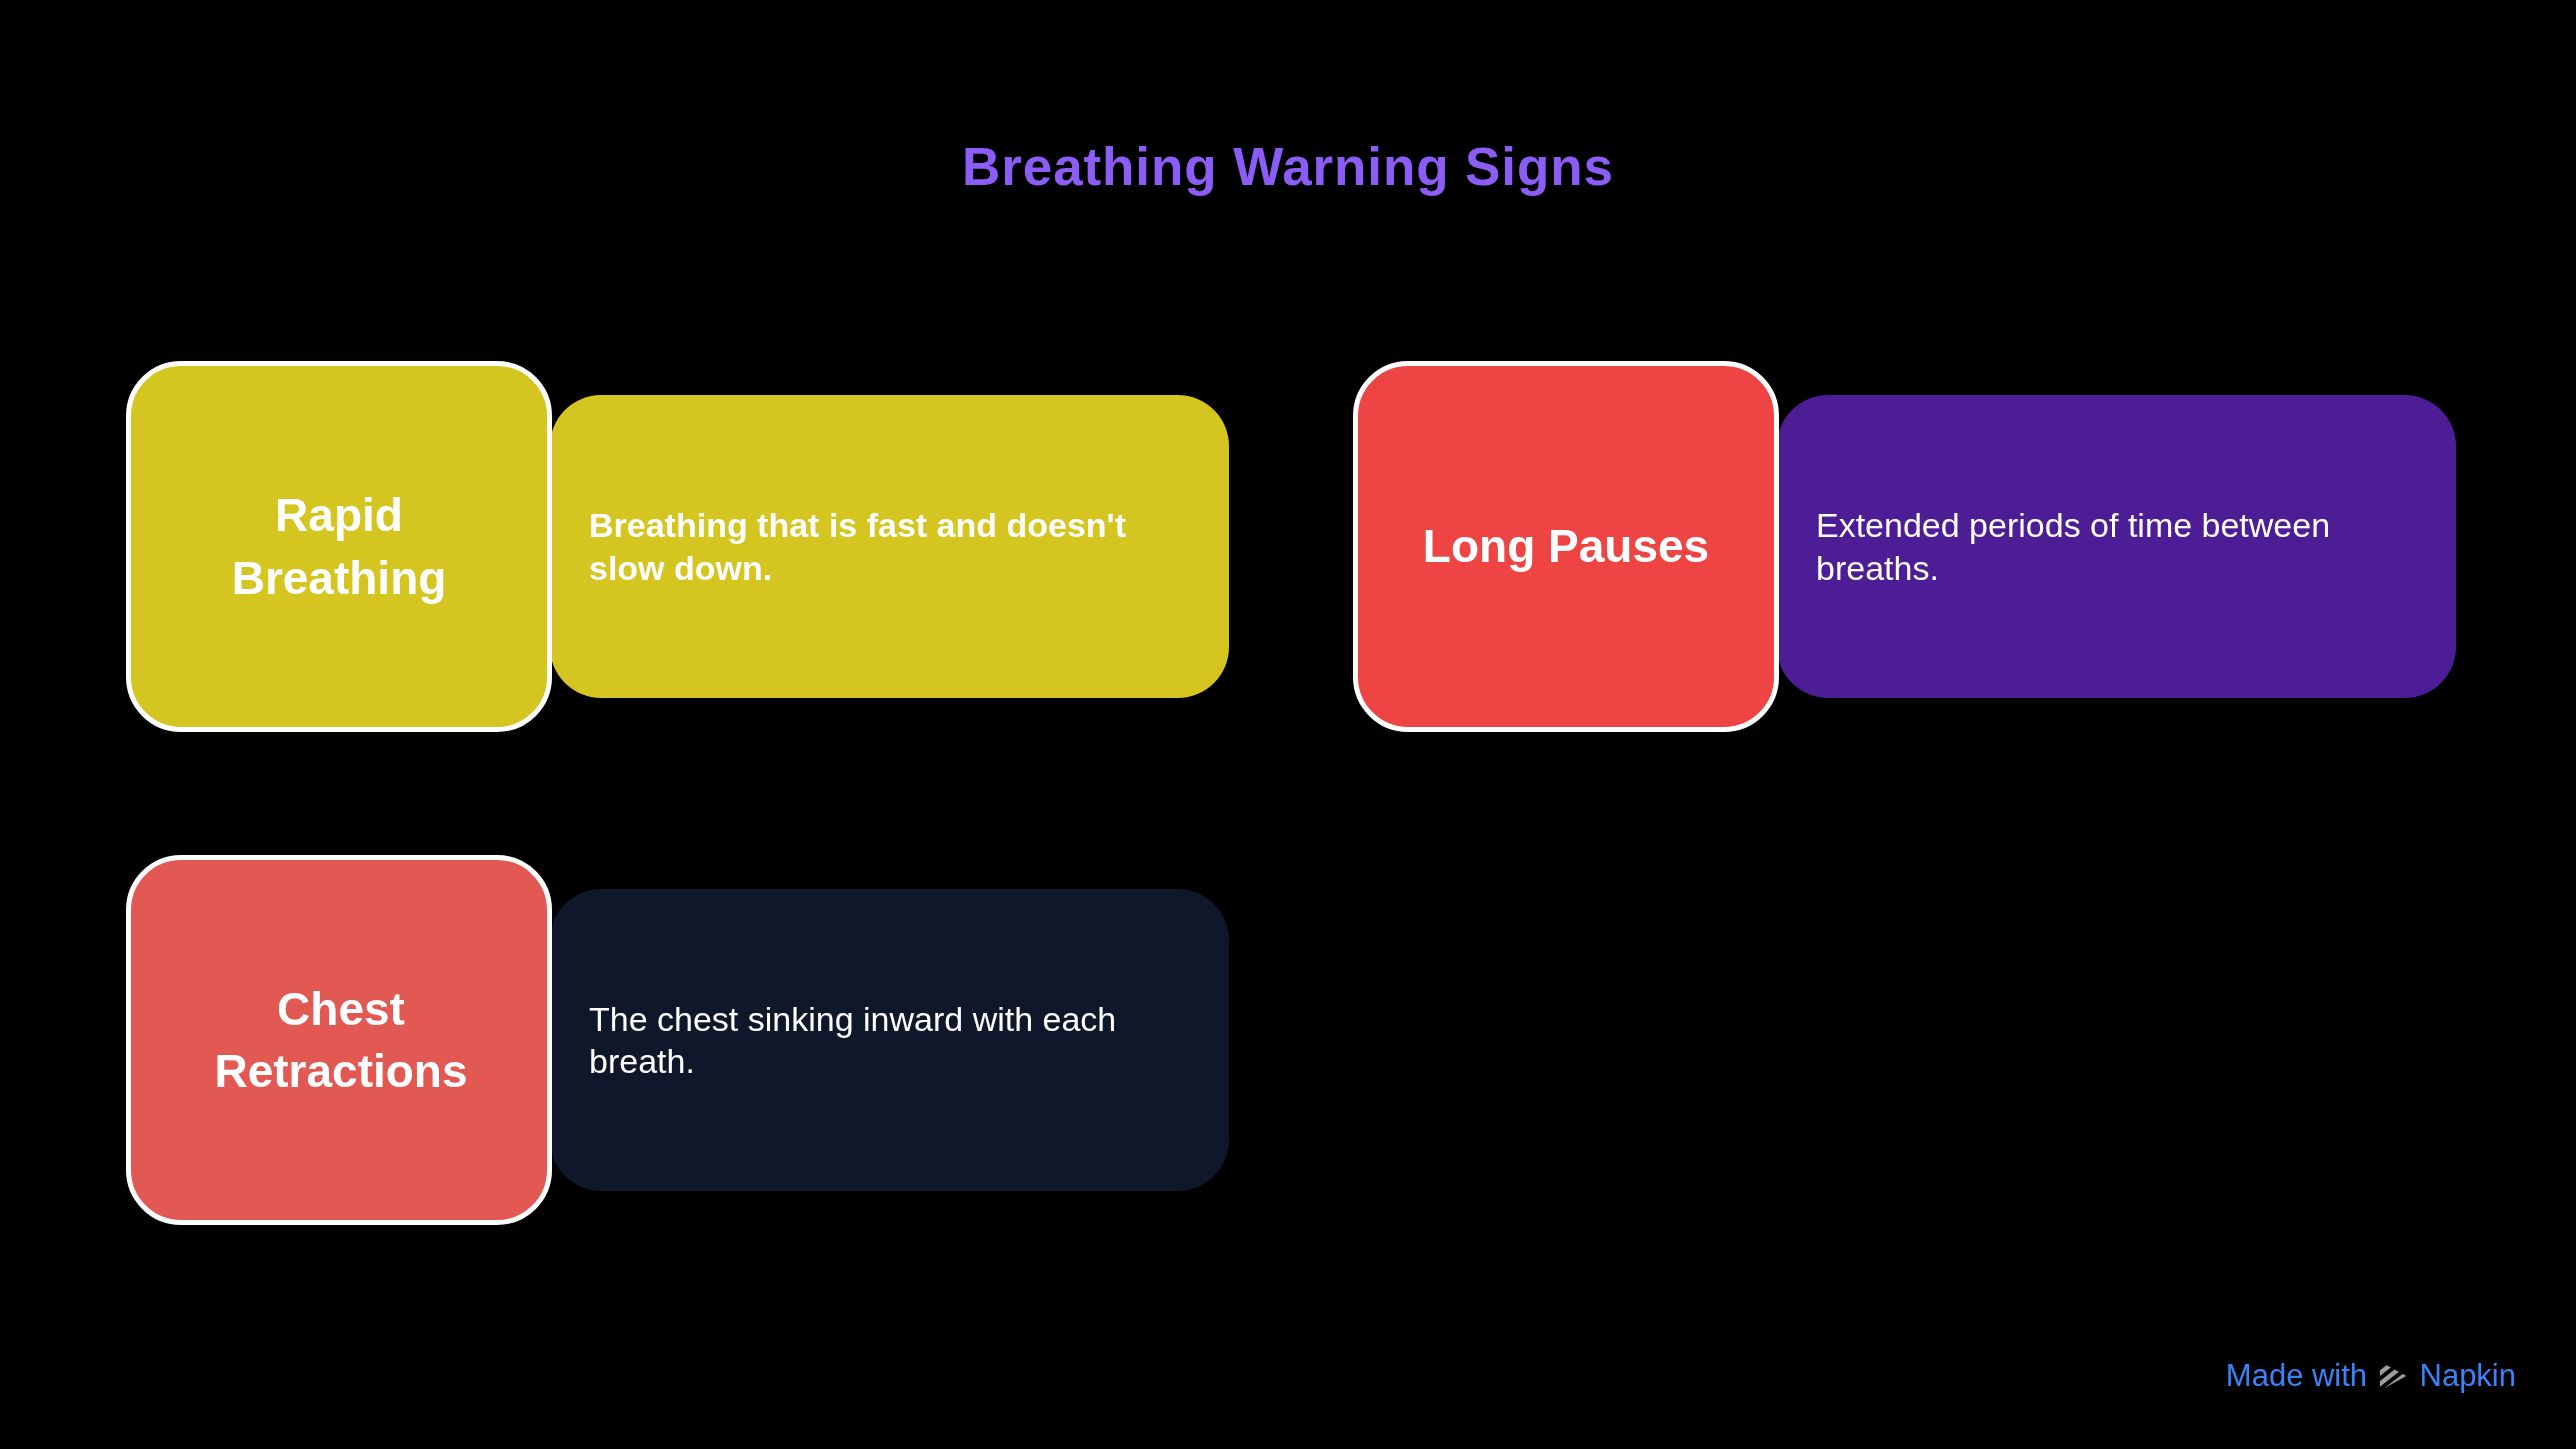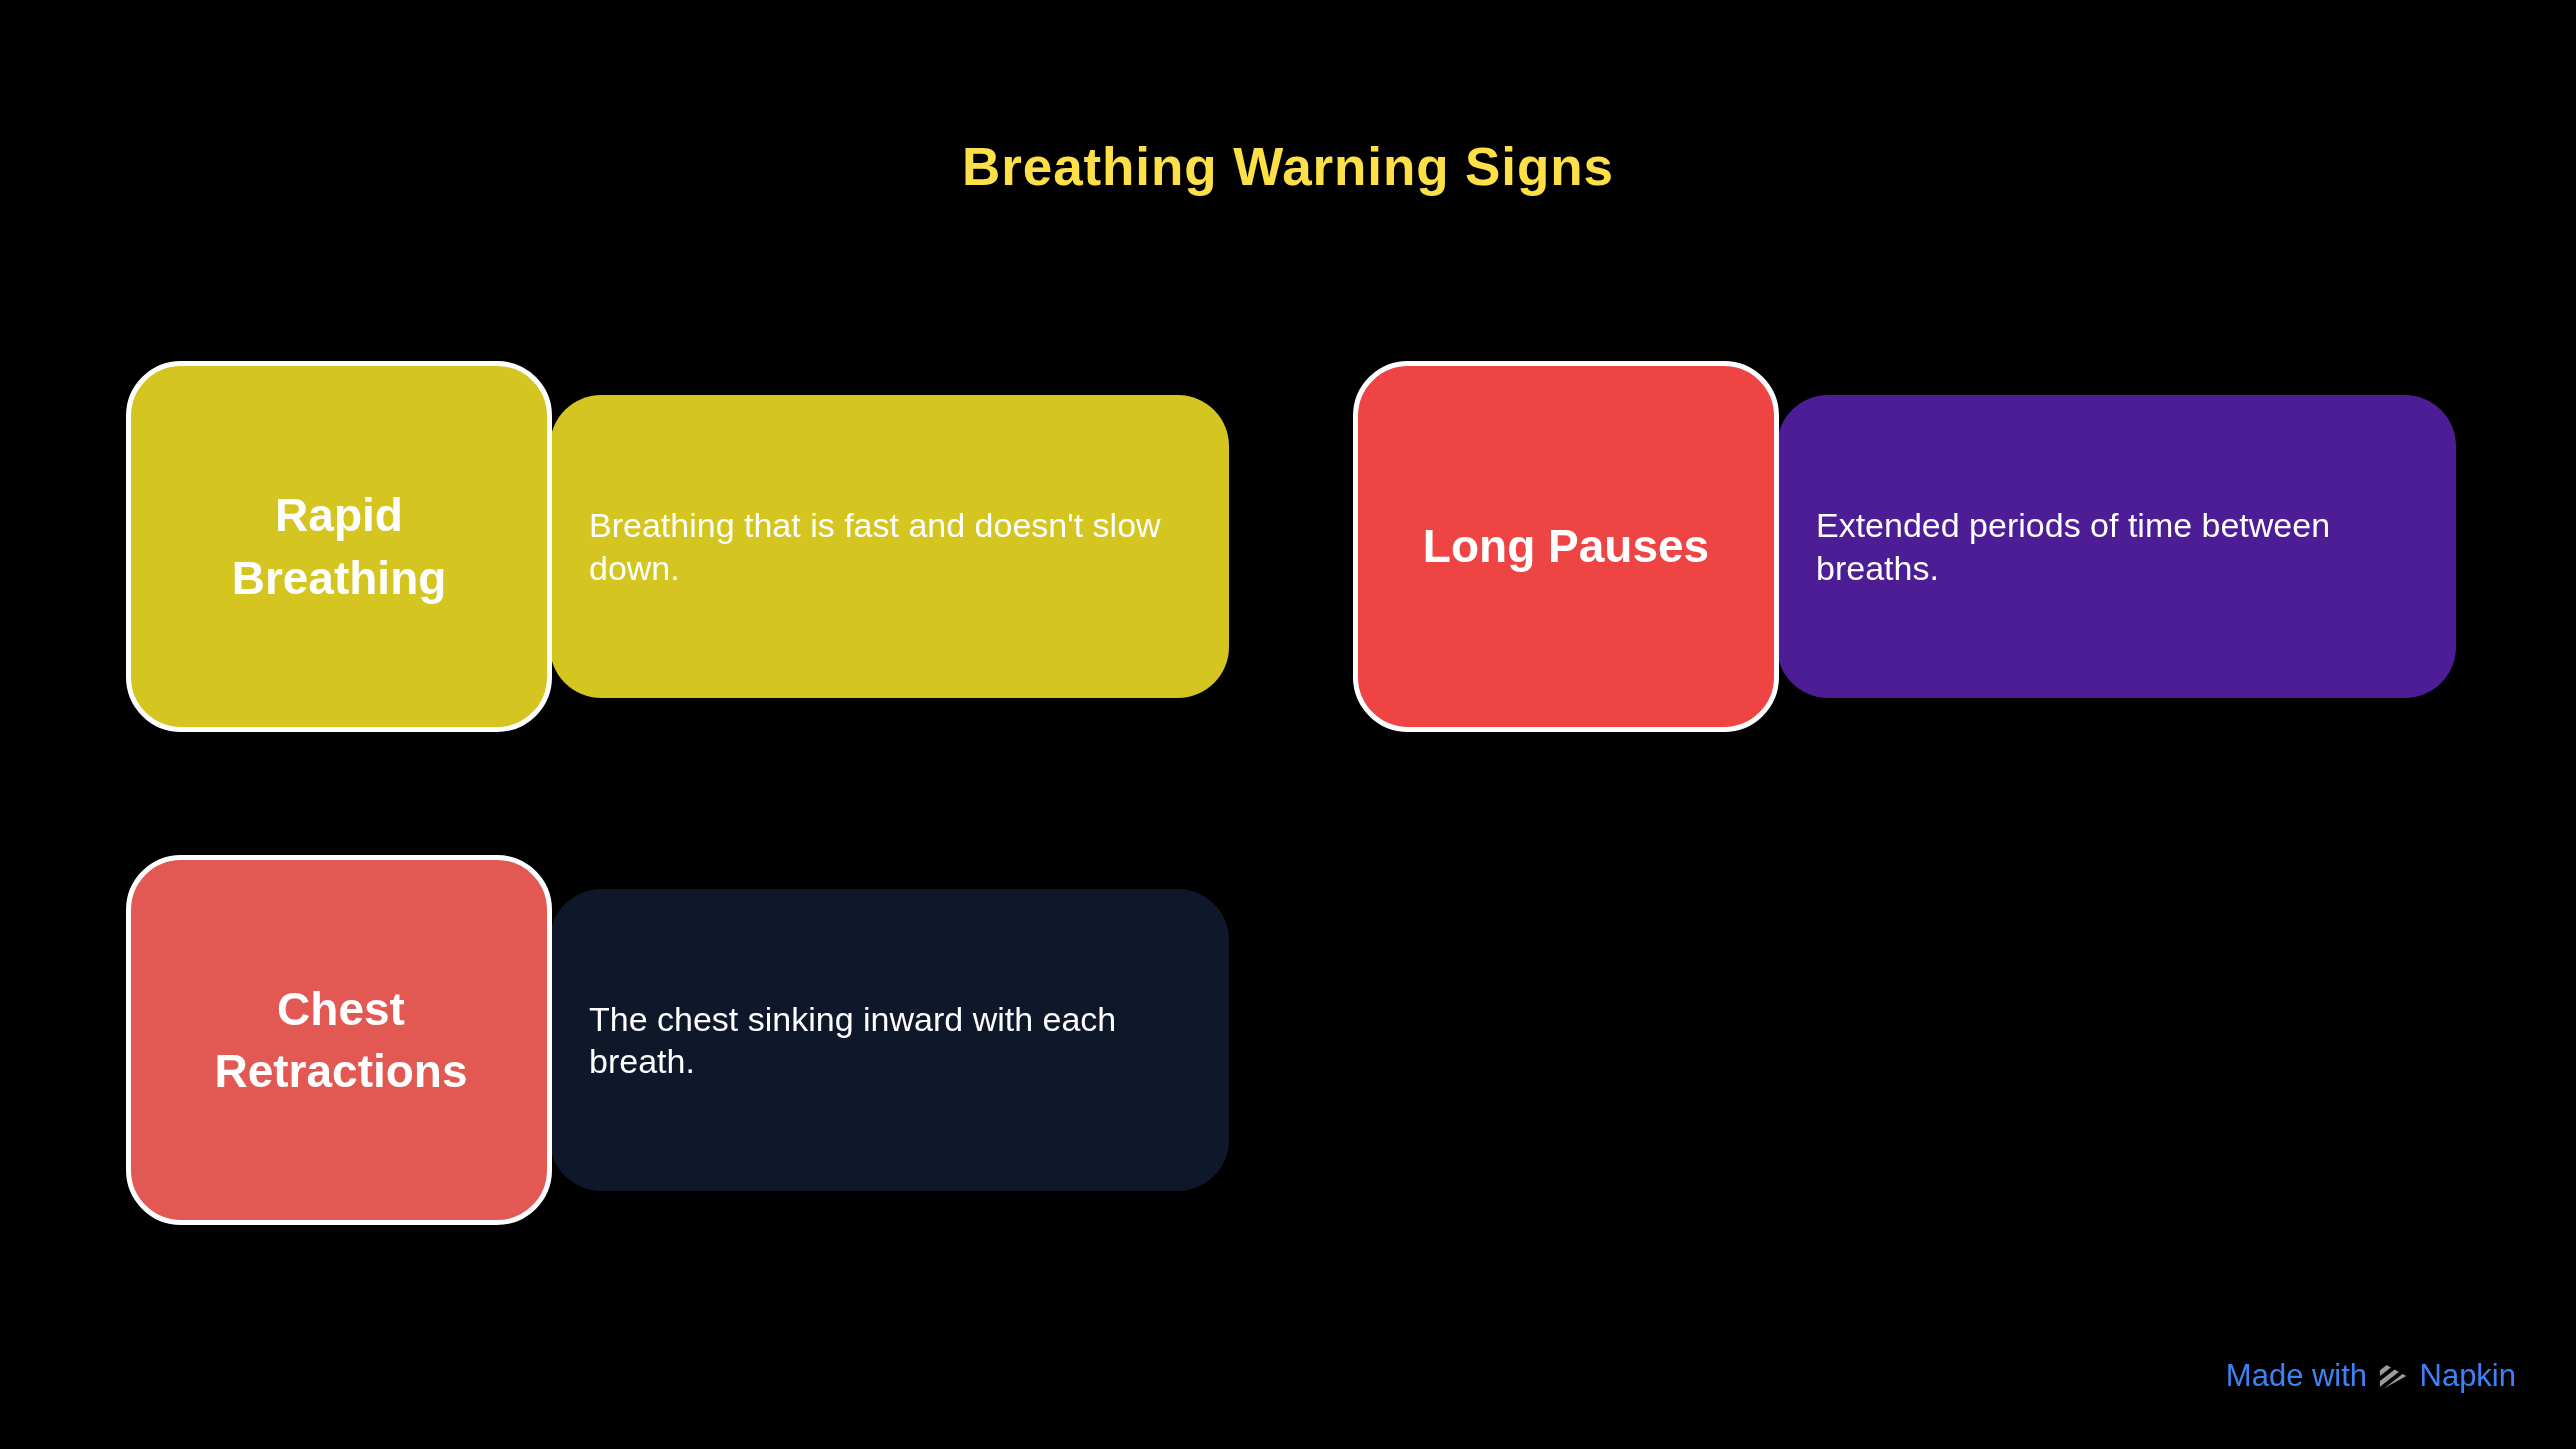--- a/index.html
+++ b/index.html
@@ -47,21 +47,21 @@
     justify-content: center;
     text-align: center;
     padding: 0 34px;
     color: #ffffff;
     font-size: 46px;
     font-weight: 700;
     line-height: 1.35;
   }
   
   .badge-1 { left: 126px; top: 361px; width: 426px; height: 371px; text-align: center; }
-  .desc-1  { left: 550px; top: 395px; width: 679px; height: 303px; }
+  .desc-1  { left: 550px; top: 395px; width: 679px; height: 303px; font-weight: bold; }
   
   .badge-2 { left: 1353px; top: 361px; width: 426px; height: 371px; }
   .desc-2  { left: 1777px; top: 395px; width: 679px; height: 303px; }
   
   .badge-3 { left: 126px; top: 855px; width: 426px; height: 370px; }
   .desc-3  { left: 550px; top: 889px; width: 679px; height: 302px; }
 
   .watermark {
     position: absolute;
     top: 1358px;
@@ -72,21 +72,21 @@
     font-size: 31px;
     font-weight: 500;
   }
   .watermark .napkin-icon { display: inline-flex; }
 </style>
 </head>
 <body>
 
 <div class="canvas">
 
-  <div class="page-title" style="color: #fde047;">Breathing Warning Signs</div>
+  <div class="page-title" style="color: #8b5cf6;">Breathing Warning Signs</div>
 
   <div class="card">
     <div class="desc-box desc-1" style="background-color: rgb(212, 197, 33);">
       <span>Breathing that is fast and doesn't slow down.</span>
     </div>
     <div class="badge badge-1" style="background-color: rgb(212, 197, 33);">
       <span>Rapid Breathing</span>
     </div>
   </div>
 

